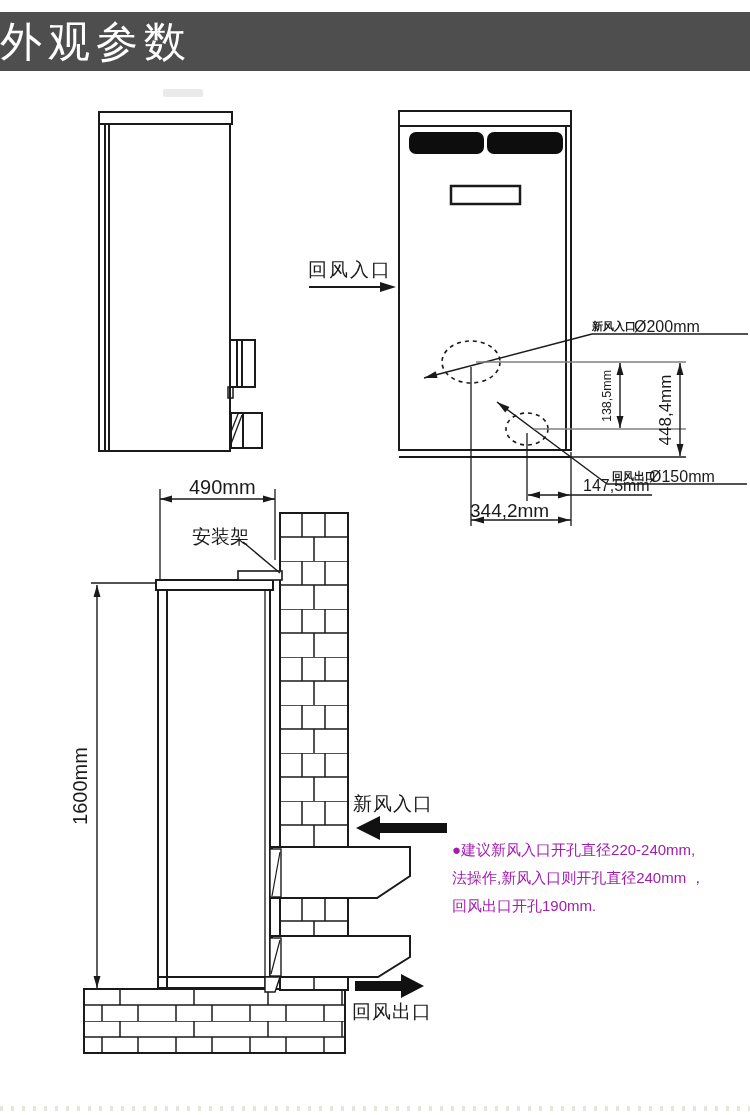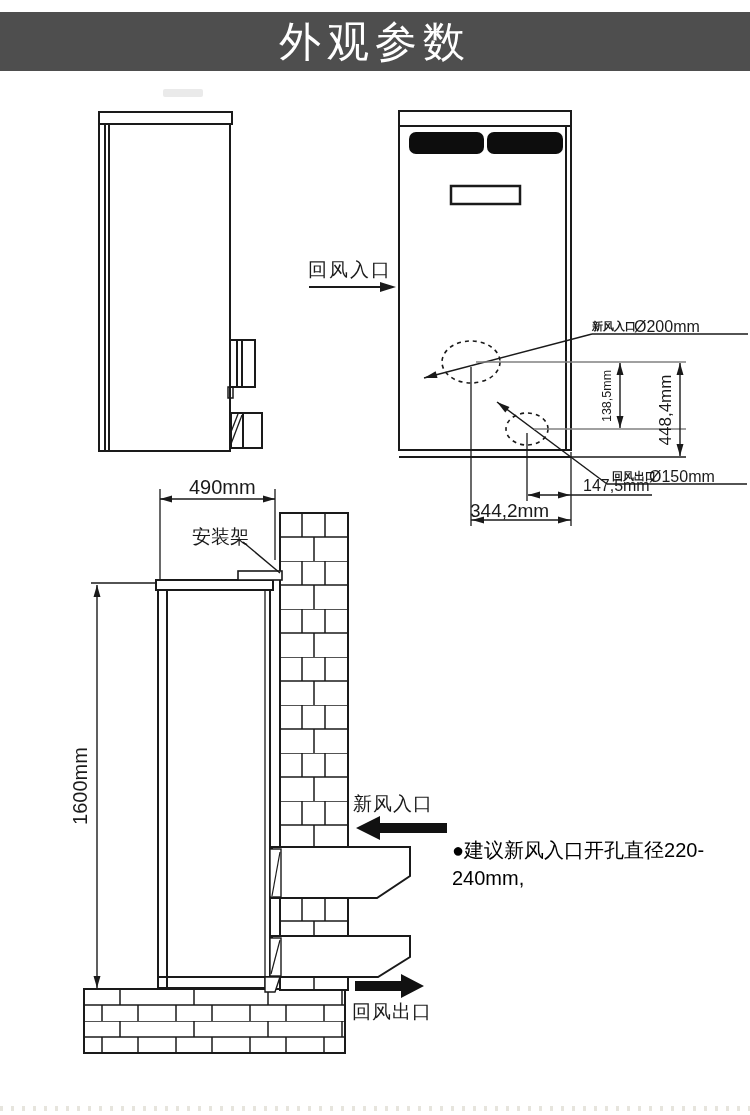--- a/index.html
+++ b/index.html
@@ -2,34 +2,34 @@
 <html><head>
 <meta charset="utf-8">
 <style>
   html,body{margin:0;padding:0;background:#fff;}
   .page{
     position:relative;width:750px;height:1115px;background:#fff;overflow:hidden;
     font-family:"Liberation Sans","DejaVu Sans",sans-serif;
   }
   .header{
     position:absolute;left:0;top:12px;width:750px;height:59px;background:#4e4e4e;
-    display:flex;align-items:center;justify-content:center;
+    display:flex;align-items:center;justify-content:flex-start;
   }
   .header .title{
     color:#ffffff;font-size:42px;letter-spacing:6px;font-weight:400;
   }
   .watermark{
     position:absolute;left:163px;top:89px;width:40px;height:8px;
     background:#d9d9d9;opacity:.55;border-radius:2px;
   }
   svg.drawing{position:absolute;left:0;top:0;}
   svg text{fill:#1a1a1a;}
   .notes{
     position:absolute;left:452px;top:836px;width:298px;
-    font-size:20px;line-height:28px;color:#000000;
+    font-size:15px;line-height:28px;color:#a21caf;
   }
   .bottom-strip{
     position:absolute;left:0;top:1106px;width:750px;height:5px;opacity:.35;
     background:repeating-linear-gradient(90deg,#b9b49f 0 3px,transparent 3px 11px);
   }
 </style>
 </head>
 <body>
 
 <div class="page">
@@ -171,17 +171,19 @@
 
     <text x="189" y="494" font-size="20">490mm</text>
     <text x="192" y="543" font-size="19">安装架</text>
     <text transform="rotate(-90 87 786)" x="87" y="786" text-anchor="middle" font-size="20">1600mm</text>
     <text x="353" y="810" font-size="19" letter-spacing="1">新风入口</text>
     <text x="352" y="1018" font-size="19" letter-spacing="1">回风出口</text>
   </svg>
 
   <div class="notes">
     <div class="note-line">●建议新风入口开孔直径220-240mm,</div>
+    <div class="note-line">法操作,新风入口则开孔直径240mm ，</div>
+    <div class="note-line">回风出口开孔190mm.</div>
   </div>
 
   <div class="bottom-strip"></div>
 
 </div>
 
 </body></html>

